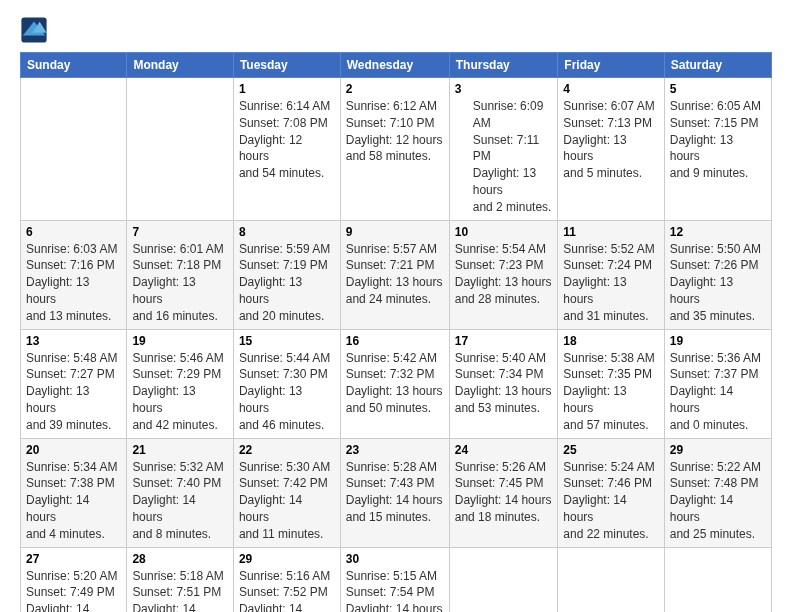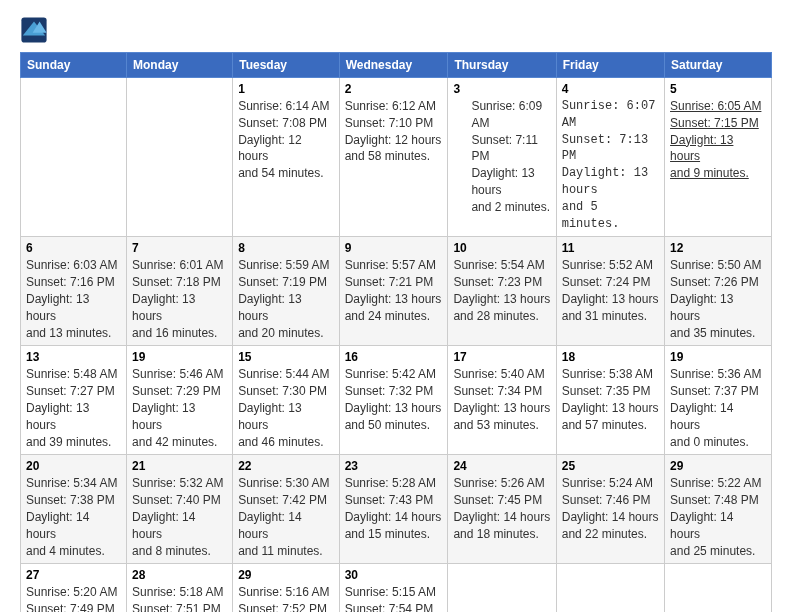--- a/index.html
+++ b/index.html
@@ -146,28 +146,28 @@
           </td>
           <td>
             <span class="day-num">3</span>
             <div class="day-info" style="white-space: pre-line; margin-left: 18px;">Sunrise: 6:09 AM
 Sunset: 7:11 PM
 Daylight: 13 hours
 and 2 minutes.</div>
           </td>
           <td>
             <span class="day-num">4</span>
-            <div class="day-info" style="white-space: pre-line; font-family: Liberation Mono, monospace;">Sunrise: 6:07 AM
+            <div class="day-info" style="white-space: pre-line;">Sunrise: 6:07 AM
 Sunset: 7:13 PM
 Daylight: 13 hours
 and 5 minutes.</div>
           </td>
           <td>
             <span class="day-num">5</span>
-            <div class="day-info" style="white-space: pre-line; text-decoration: underline;">Sunrise: 6:05 AM
+            <div class="day-info" style="white-space: pre-line;">Sunrise: 6:05 AM
 Sunset: 7:15 PM
 Daylight: 13 hours
 and 9 minutes.</div>
           </td>
         </tr>
         <tr>
           <td>
             <span class="day-num">6</span>
             <div class="day-info" style="white-space: pre-line;">Sunrise: 6:03 AM
 Sunset: 7:16 PM

